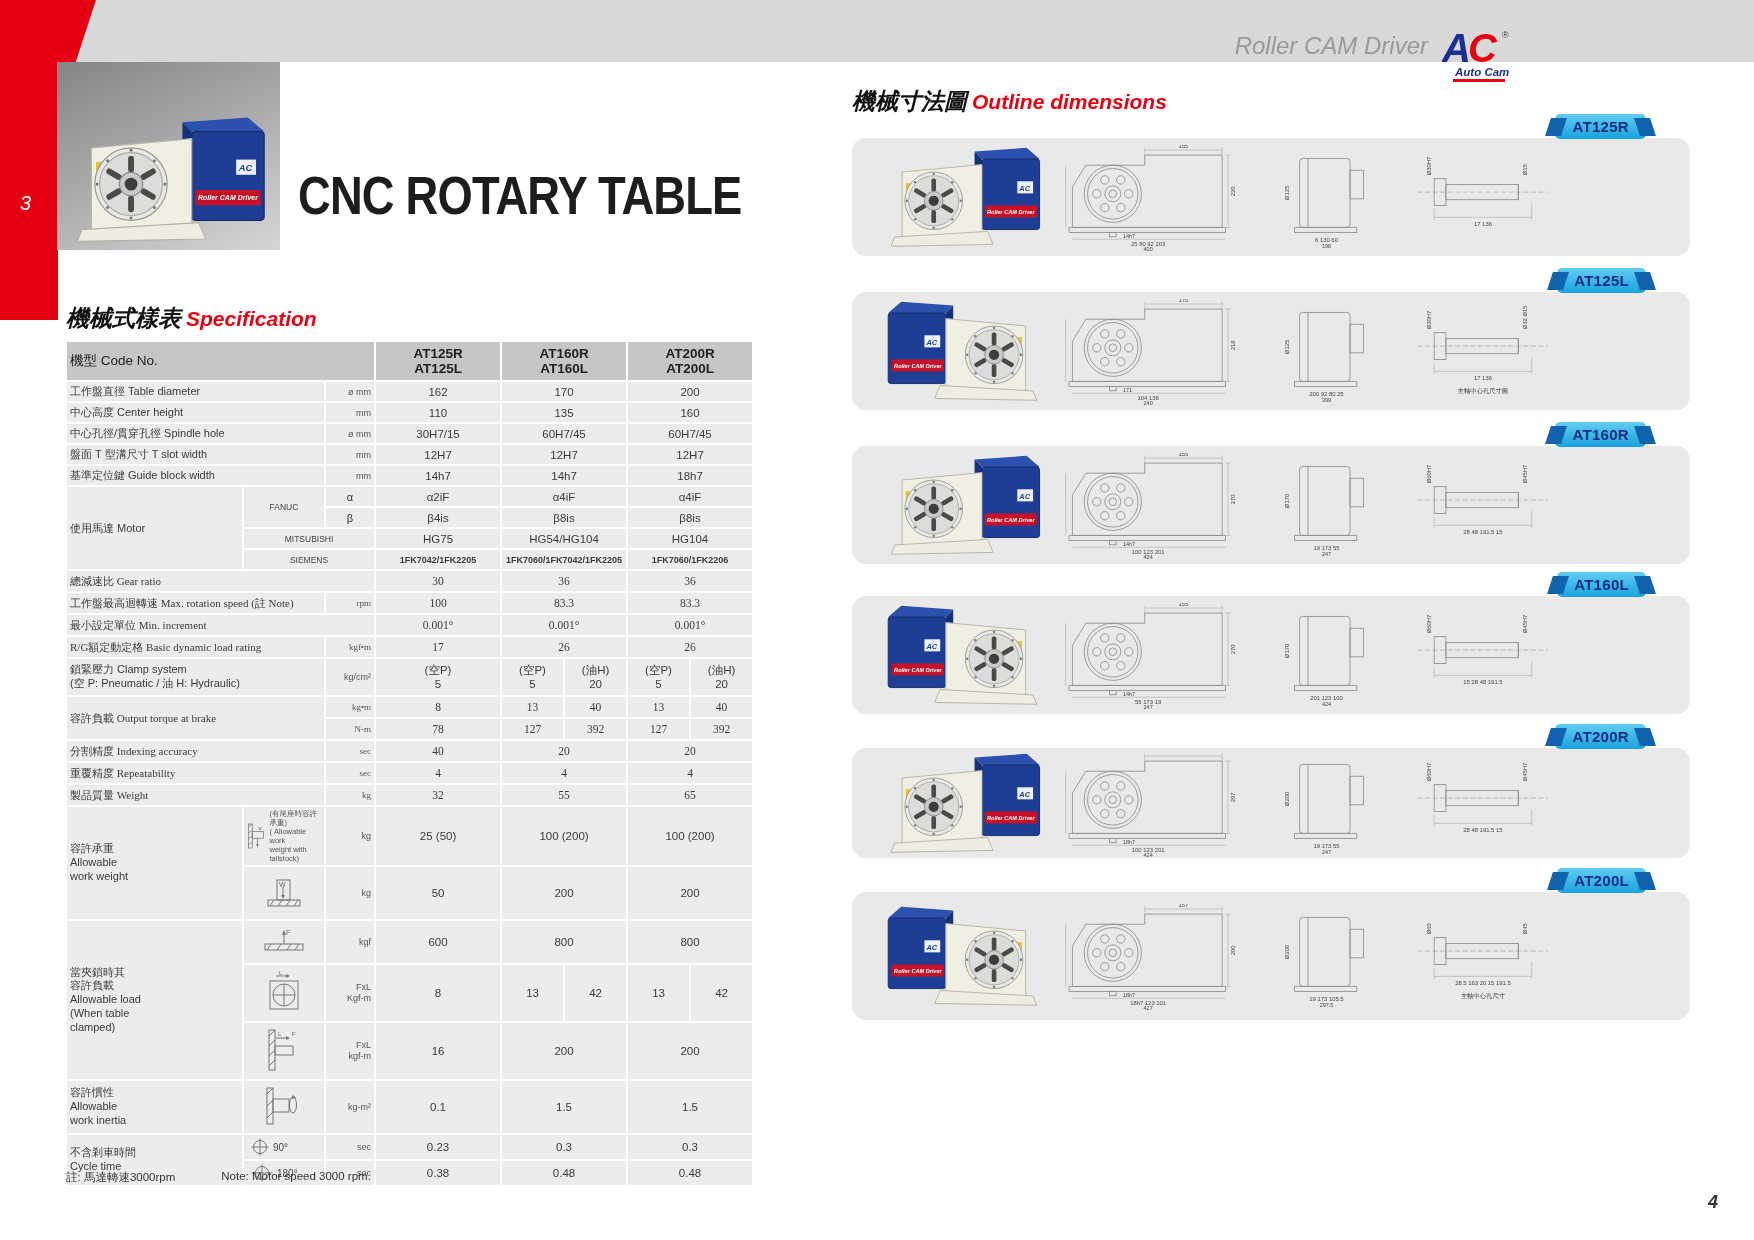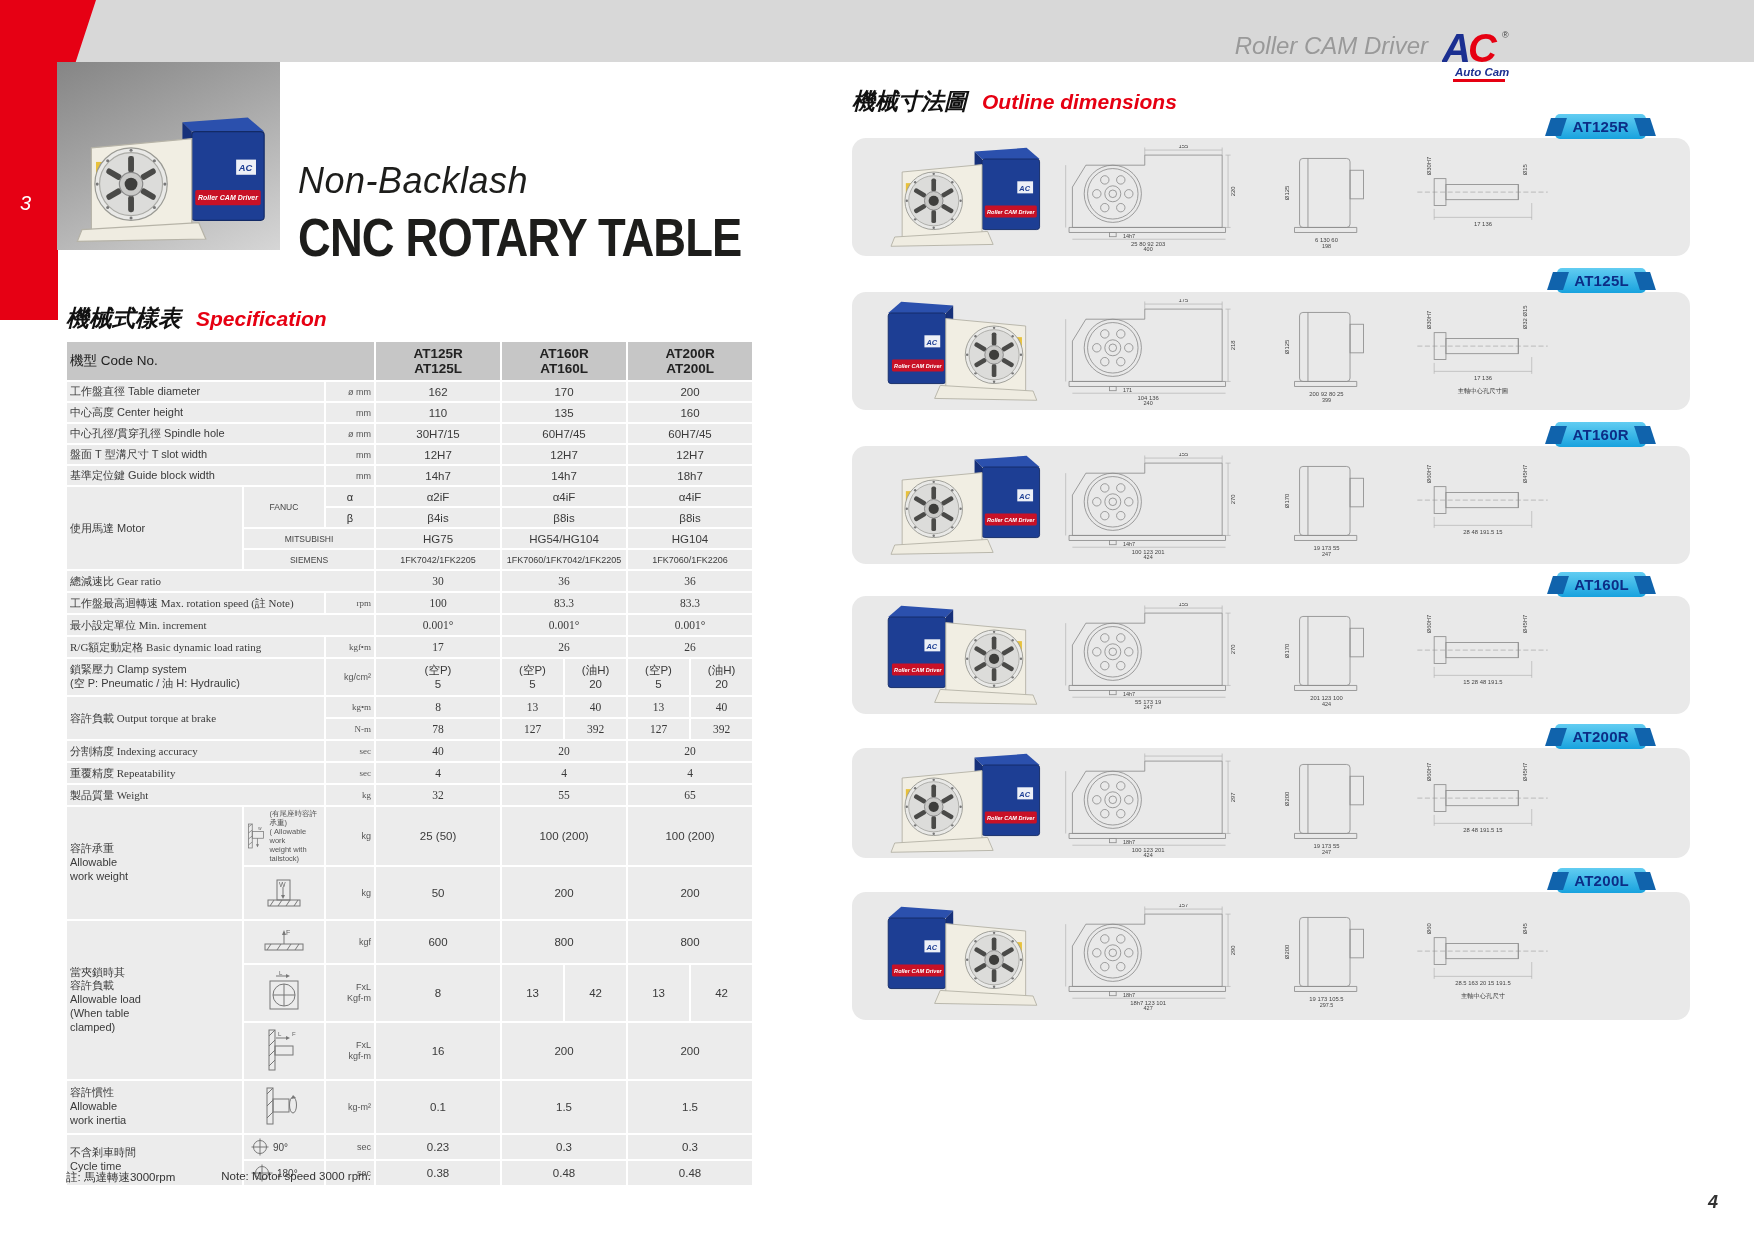--- a/index.html
+++ b/index.html
@@ -14,37 +14,37 @@
   .brand{position:absolute;top:26px;right:242px;display:flex;align-items:flex-start;gap:14px;}
   .tagline{color:#999;font-size:24px;font-style:italic;margin-top:6px;}
   
   .photo-box{position:absolute;left:57px;top:62px;width:223px;height:188px;
              background:linear-gradient(155deg,#858585 0%,#a8a8a8 45%,#d6d6d6 100%);
              display:flex;align-items:flex-end;justify-content:center;overflow:hidden;}
   .title-block{position:absolute;left:298px;top:160px;color:#1d1d1b;}
   .title-l1{font-size:36px;font-style:italic;letter-spacing:.5px;}
   .title-l2{font-size:54px;font-weight:800;letter-spacing:-1px;transform:scaleX(.84);transform-origin:left;margin-top:4px;white-space:nowrap;}
   
-  .sec-head{position:absolute;display:flex;align-items:baseline;gap:15px;}
+  .sec-head{position:absolute;display:flex;align-items:baseline;gap:5px;}
   .sec-zh{font-size:23px;font-weight:bold;font-style:italic;color:#111;}
   .sec-en{font-size:21px;font-weight:bold;font-style:italic;color:#e60012;}
   #spec-head{left:66px;top:303px;}
   #outline-head{left:852px;top:86px;}
   
   table.spec{position:absolute;left:65px;top:340px;border-collapse:separate;border-spacing:2px;table-layout:fixed;width:670px;}
   table.spec td{background:#ececec;vertical-align:middle;padding:2px 3px;overflow:hidden;}
   tr.hdr td{background:#c6c6c6;height:34px;}
   td.lab{text-align:left;font-size:11px;padding-left:7px;color:#3a3a3a;}
   td.hdr-lab{font-size:13.5px;color:#222;}
   td.hdr-val{font-size:13.5px;font-weight:bold;text-align:center;color:#222;line-height:1.12;}
   td.sub{font-size:8.5px;text-align:center;color:#444;padding:1px;}
   td.unit{font-size:9px;text-align:right;padding-right:5px;color:#555;}
   td.g{font-size:11px;text-align:center;padding-right:8px;}
   td.val{font-size:11.5px;text-align:center;color:#3a3a3a;}
-  td.sm{font-size:9px;}
+  td.sm{font-size:9px;font-weight:bold;}
   .pre{white-space:pre-line;line-height:1.25;}
   tr.r17 td{height:15px;} tr.r19 td{height:16px;font-family:Liberation Serif, serif;}
   tr.clampr td{height:32px;} tr.tall48 td{height:48px;}
   tr.tall38 td{height:38px;} tr.tall52 td{height:52px;margin-left:32px;} tr.cyc td{height:20px;}
   .icwrap{display:flex;align-items:center;gap:3px;justify-content:flex-start;}
   .cap{font-size:7.5px;color:#555;text-align:left;line-height:1.2;}
   .cycwrap{display:flex;align-items:center;gap:4px;justify-content:flex-start;padding-left:4px;font-size:10px;color:#444;}
   .note-line{position:absolute;left:66px;top:1170px;font-size:11.5px;color:#333;display:flex;gap:46px;}
   
   #panels{position:absolute;left:852px;top:0;width:838px;height:1240px;}
@@ -116,21 +116,20 @@
         <g class="lbl">
           <rect x="150" y="38" width="17" height="13" fill="#fff" opacity="0.92"></rect>
           <text x="158" y="48" font-size="8" font-weight="bold" font-style="italic" fill="#1d3e94" text-anchor="middle">AC</text>
           <rect x="115" y="64" width="56" height="13" rx="1.5" fill="#c81126"></rect>
           <text class="plabel" x="143" y="73" font-size="6" font-weight="bold" font-style="italic" fill="#fff" text-anchor="middle">Roller CAM Driver</text>
         </g>
       </svg></div>
     </div>
 
   <div class="title-block">
-    <div class="title-l1">Non-Backlash</div>
     <div class="title-l2">CNC ROTARY TABLE</div>
   </div>
 
   <div class="sec-head" id="spec-head">
     <span class="sec-zh">機械式樣表</span>
     <span class="sec-en">Specification</span>
   </div>
 
   <table class="spec">
     <colgroup>

